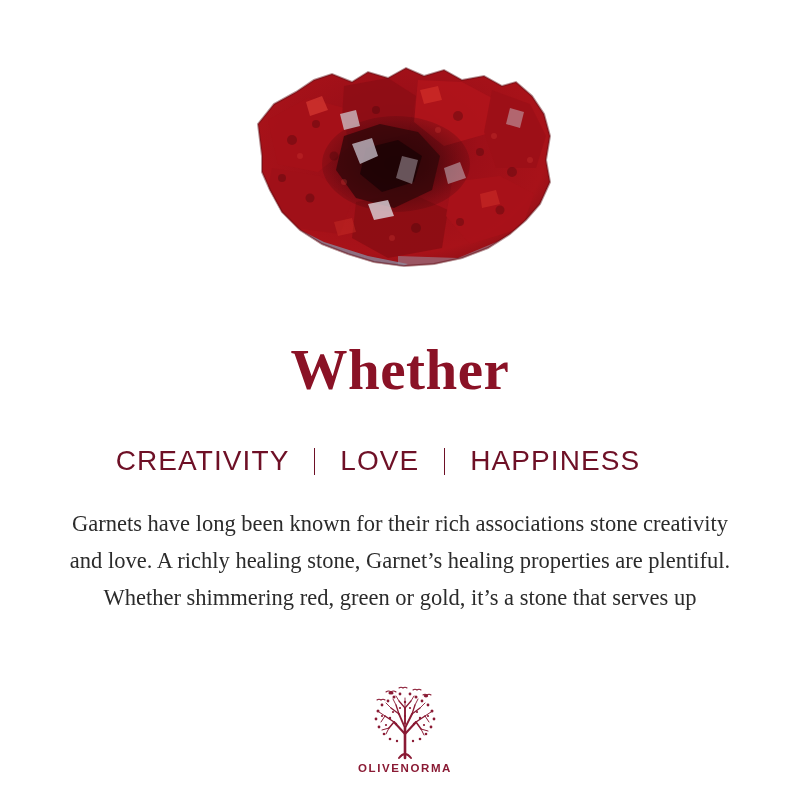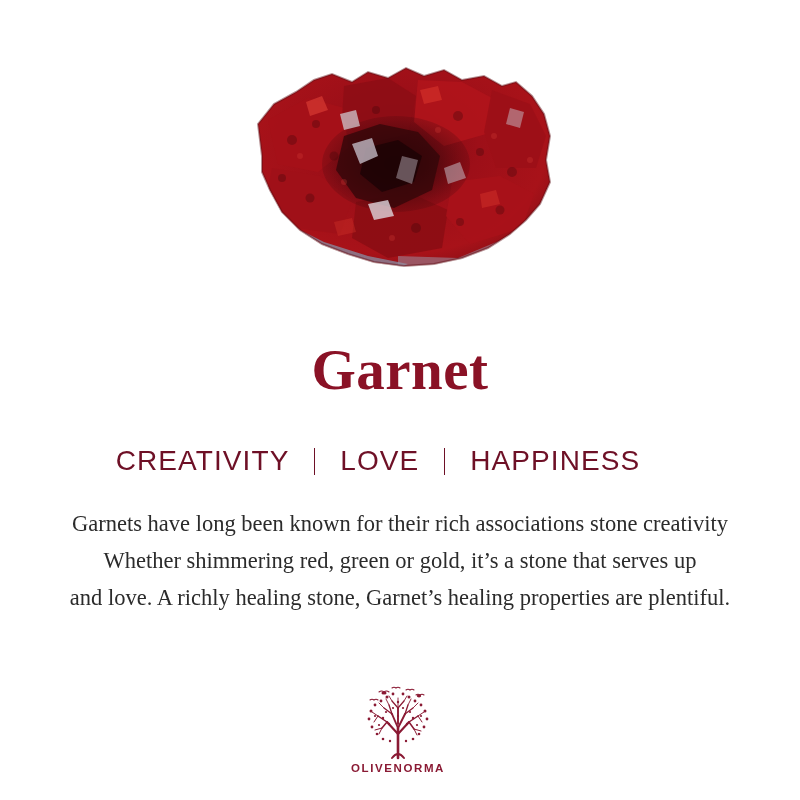--- a/index.html
+++ b/index.html
@@ -86,21 +86,21 @@
     font-size: 22.5px;
     line-height: 37px;
     color: #2b2b2b;
   }
   .body-copy .ln { display: block; white-space: nowrap; }
 
   
   .logo {
     position: absolute;
     top: 684px;
-    left: 5px;
+    left: 12px;
     width: 786px;
     display: flex;
     flex-direction: column;
     align-items: center;
   }
   .logo-mark { display: block; width: 78px; height: 76px; }
   .logo-text {
     margin-top: 2px;
     font-family: "Liberation Sans", "DejaVu Sans", sans-serif;
     font-weight: 700;
@@ -199,34 +199,34 @@
       </g>
 
       <path d="M14 104 L10 72 L26 52 L48 40 L66 28 L84 22 L104 30 L120 20
                L140 26 L158 16 L176 24 L196 18 L214 28 L236 24 L254 34
                L268 30 L284 44 L296 62 L302 84 L298 108 L302 130 L292 152
                L278 168 L262 182 L240 196 L214 206 L186 212 L156 214
                L126 210 L100 202 L74 192 L52 178 L34 160 L22 138 L14 120 Z" fill="none" stroke="#5c0a11" stroke-width="2" opacity="0.45"></path>
     </svg>
   </div>
 
-  <h1 class="title">Garnet</h1>
+  <h1 class="title">Whether</h1>
 
   <div class="keywords">
     <span class="kw">CREATIVITY</span>
     <span class="sep"></span>
     <span class="kw">LOVE</span>
     <span class="sep"></span>
     <span class="kw">HAPPINESS</span>
   </div>
 
   <div class="body-copy">
     <span class="ln">Garnets have long been known for their rich associations stone creativity</span>
+    <span class="ln">and love. A richly healing stone, Garnet’s healing properties are plentiful.</span>
     <span class="ln">Whether shimmering red, green or gold, it’s a stone that serves up</span>
-    <span class="ln">and love. A richly healing stone, Garnet’s healing properties are plentiful.</span>
   </div>
 
   <div class="logo">
     <svg class="logo-mark" viewBox="0 0 78 76" xmlns="http://www.w3.org/2000/svg">
       <g stroke="#8a1a34" fill="none" stroke-linecap="round">
 
         <path d="M39 74 L39 44" stroke-width="2.6"></path>
         <path d="M33 74 Q36 70 39 70 Q42 70 45 74" stroke-width="2"></path>
 
         <path d="M39 50 L28 38" stroke-width="2.1"></path>

